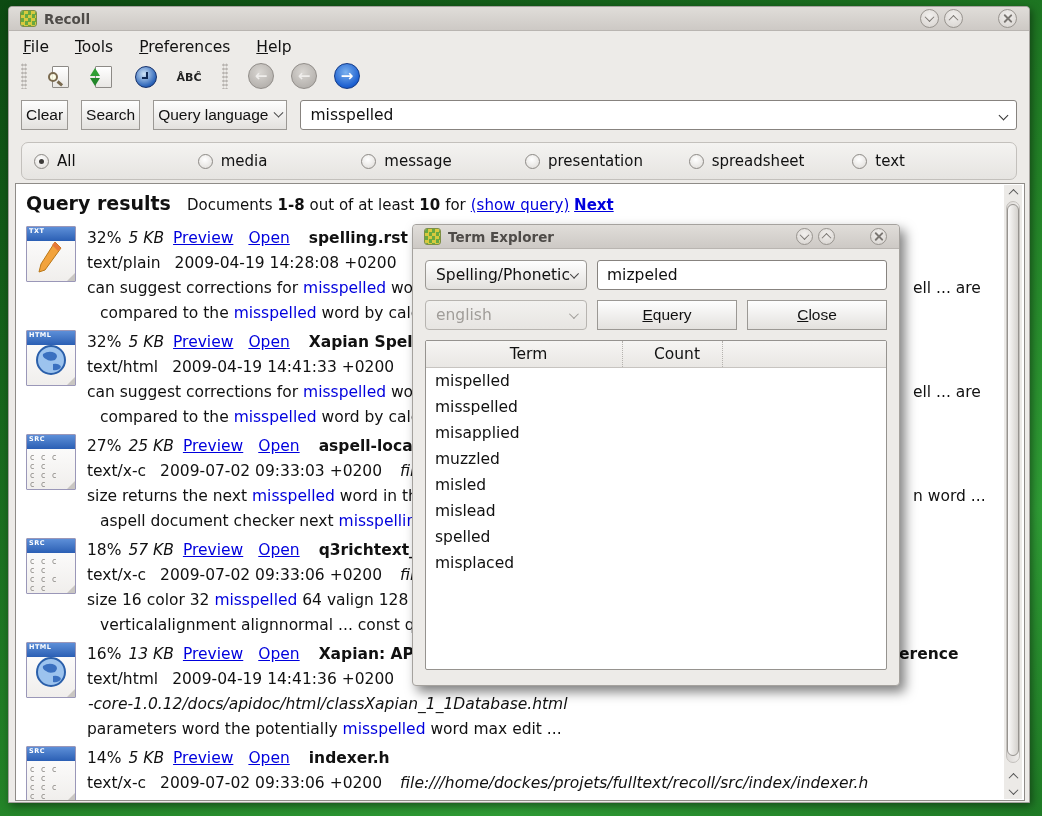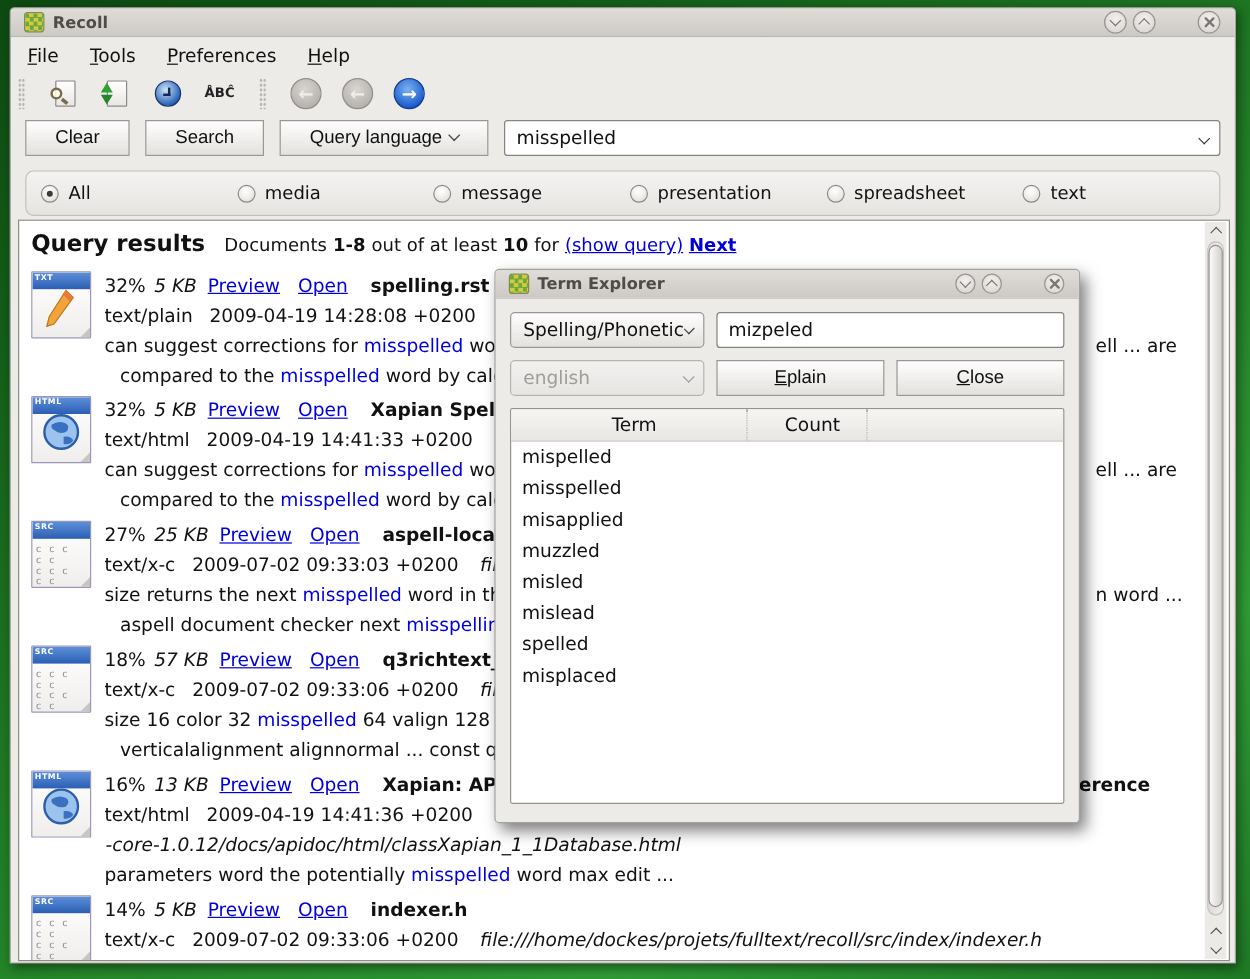--- a/index.html
+++ b/index.html
@@ -39,42 +39,42 @@
   .xglyph { position:relative; width:11px; height:11px; }
   .xglyph::before,.xglyph::after{
     content:""; position:absolute; left:5px; top:0; width:1.8px; height:11px; background:#7b7773; border-radius:1px;
   }
   .xglyph::before{ transform:rotate(45deg);} .xglyph::after{ transform:rotate(-45deg);}
   
   .menubar { display:flex; gap:26px; padding:7px 14px 4px; font-size:15.5px; color:#111; }
   .menu-item { cursor:default; }
   .u { text-decoration:underline; }
   
-  .toolbar { display:flex; align-items:center; padding:3px 0 6px; height:38px;gap:11px; }
+  .toolbar { display:flex; padding:3px 6px 6px; height:38px;gap:11px; }
   .grip { width:6px; height:26px; margin:0 6px;
     background-image:radial-gradient(#b7b3af 1px, transparent 1.2px); background-size:3px 4px; }
   .tbtn { width:28px; height:28px; display:flex; align-items:center; justify-content:center; margin:0 2px; }
   .ico-doc { position:relative; width:17px; height:22px; background:linear-gradient(#fff,#e9e7e4); border:1px solid #8d8a86; border-radius:1px;}
   .ico-mag { position:absolute; left:-5px; top:5px; width:10px; height:10px; border:2px solid #7a6a4f; border-radius:50%; background:rgba(255,255,230,.8);}
   .ico-mag::after{ content:""; position:absolute; left:7px; top:8px; width:6px; height:2.5px; background:#7a6a4f; transform:rotate(40deg);}
   .tri-up { width:0; height:0; border-left:5px solid transparent; border-right:5px solid transparent; border-bottom:8px solid #2f9e33; position:absolute; left:-6px; top:1px;}
   .tri-dn { width:0; height:0; border-left:5px solid transparent; border-right:5px solid transparent; border-top:8px solid #23872a; position:absolute; left:-6px; top:11px;}
   .ico-clock { position:relative; width:22px; height:22px; border-radius:50%;
     background:radial-gradient(circle at 40% 35%, #cfe4f7, #2a63b8 70%, #1a3f86); border:1px solid #16316b;}
   .ico-clock::before{ content:""; position:absolute; left:10px; top:5px; width:2px; height:7px; background:#102a55;}
   .ico-clock::after{ content:""; position:absolute; left:6px; top:10px; width:6px; height:2px; background:#102a55;}
   .ico-abc { font-size:11px; font-weight:bold; letter-spacing:0; color:#222; }
   .navbtn { width:26px; height:26px; border-radius:50%; display:flex; align-items:center; justify-content:center;
     color:#fff; font-size:15px; font-weight:bold; margin:0 3px; }
   .navbtn.disabled { background:radial-gradient(circle at 45% 35%, #d9d6d2, #a9a5a1); border:1px solid #918d89; color:#efedeb;}
   .navbtn.active { background:radial-gradient(circle at 45% 35%, #7db3ef, #1c5fd0 70%, #123f96); border:1px solid #123a88;}
   
   .searchrow { display:flex; align-items:center; gap:13px; padding:2px 12px 4px; }
   .btn {
-    height:30px; padding:0 24px; font-size:15.5px; color:#111;
+    height:30px; padding:0 4px; font-size:15.5px; color:#111;
     background:linear-gradient(#fefefe,#e3e1de); border:1px solid #9b9894; border-radius:0;
     display:flex; align-items:center; justify-content:center;
   }
   .btn .dd { margin-left:7px; width:7px; height:7px; border-right:1.8px solid #444; border-bottom:1.8px solid #444; transform:rotate(45deg) translate(-2px,-2px);}
   .combo { flex:1; position:relative; height:30px; }
   .combo input {
     width:100%; height:30px; border:1px solid #87837f; border-radius:3px; background:#fff;
     font-family:"DejaVu Sans", sans-serif; font-size:15.5px; padding:0 26px 0 9px; color:#111;
   }
   .combo .dd { position:absolute; right:10px; top:12px; width:7px; height:7px; border-right:1.8px solid #333; border-bottom:1.8px solid #333; transform:rotate(45deg);}
@@ -406,21 +406,21 @@
           <span class="dd"></span>
         </div>
       <input class="tinput" type="text" value="mizpeled" style="">
     </div>
     <div class="drow">
       <div class="select disabled">
           <span>english</span>
           <span class="dd"></span>
         </div>
       <button class="btn dbtn">
-          <span><span class="u">E</span><span>plain</span></span>
+          <span><span class="u">E</span><span>query</span></span>
         </button>
       <button class="btn dbtn">
           <span><span class="u">C</span><span>lose</span></span>
         </button>
     </div>
     <div class="ttable">
       <div class="thead">
         <div class="th term">Term</div>
         <div class="th count">Count</div>
         <div class="th rest"></div>

